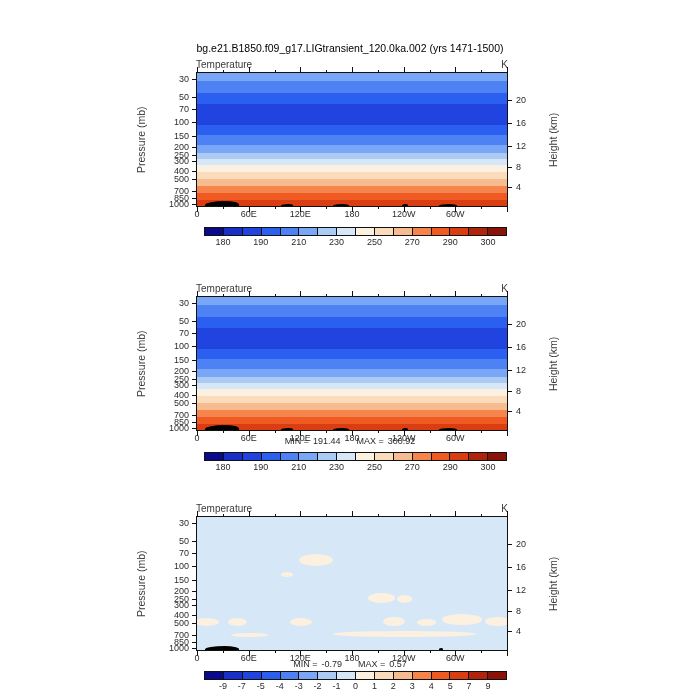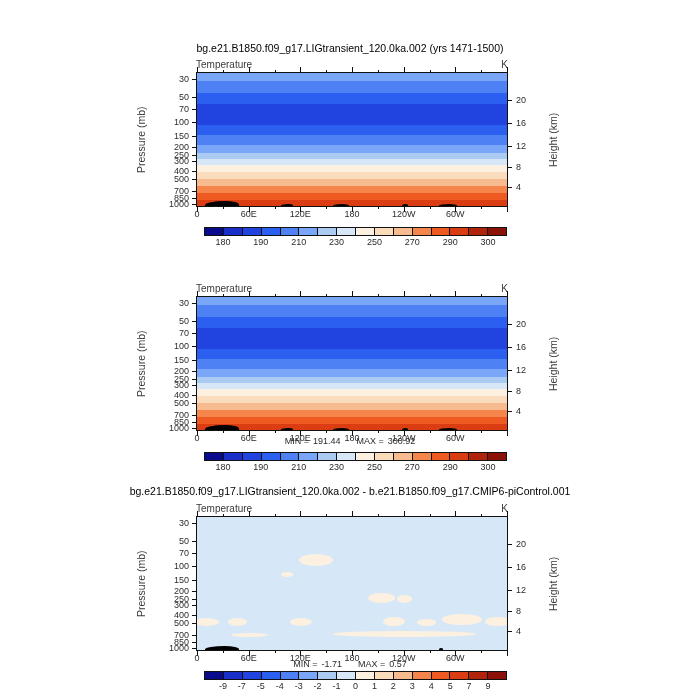--- a/index.html
+++ b/index.html
@@ -299,21 +299,20 @@
       <div class="cblab" style="left: 6.25%;">180</div>
       <div class="cblab" style="left: 18.75%;">190</div>
       <div class="cblab" style="left: 31.25%;">210</div>
       <div class="cblab" style="left: 43.75%;">230</div>
       <div class="cblab" style="left: 56.25%;">250</div>
       <div class="cblab" style="left: 68.75%;">270</div>
       <div class="cblab" style="left: 81.25%;">290</div>
       <div class="cblab" style="left: 93.75%;">300</div>
     </div>
 
-  <div class="panel-title" style="top:485px">bg.e21.B1850.f09_g17.LIGtransient_120.0ka.002 - b.e21.B1850.f09_g17.CMIP6-piControl.001</div>
   <div class="varrow" style="top:503px">
     <span>Temperature</span>
     <span>K</span>
   </div>
   <div class="vlab" style="left:133px;top:516px">Pressure (mb)</div>
   <div class="vlab" style="left:545px;top:516px">Height (km)</div>
   <div class="plot" id="plot2" style="top:516px">
       <div class="bands">
         <div class="band" style="height: 100%; background: rgb(214, 232, 247);"></div>
         <div class="patch" style="left: 33%; top: 28%; width: 11%; height: 9%; background: rgb(252, 240, 225);"></div>
@@ -395,21 +394,21 @@
       <div class="htick" style="top: 37.622%;"></div>
       <div class="hlab" style="top: calc(37.622% - 4px);">16</div>
       <div class="htick" style="top: 54.5276%;"></div>
       <div class="hlab" style="top: calc(54.5276% - 4px);">12</div>
       <div class="htick" style="top: 70.8499%;"></div>
       <div class="hlab" style="top: calc(70.8499% - 4px);">8</div>
       <div class="htick" style="top: 85.5469%;"></div>
       <div class="hlab" style="top: calc(85.5469% - 4px);">4</div>
     </div>
   <div class="minmax" style="top:659px">
-    <span class="k">MIN =</span><span class="v">-1.71</span><span class="k">MAX =</span><span class="v">0.57</span>
+    <span class="k">MIN =</span><span class="v">-0.79</span><span class="k">MAX =</span><span class="v">0.57</span>
   </div>
   <div class="cb" id="cb2" style="top:671px">
       <div class="cbrow" id="cbrow2">
         <div class="cbseg" style="background: rgb(10, 10, 140);"></div>
         <div class="cbseg" style="background: rgb(26, 46, 200);"></div>
         <div class="cbseg" style="background: rgb(33, 67, 224);"></div>
         <div class="cbseg" style="background: rgb(43, 95, 240);"></div>
         <div class="cbseg" style="background: rgb(78, 130, 244);"></div>
         <div class="cbseg" style="background: rgb(122, 166, 248);"></div>
         <div class="cbseg" style="background: rgb(171, 203, 243);"></div>

